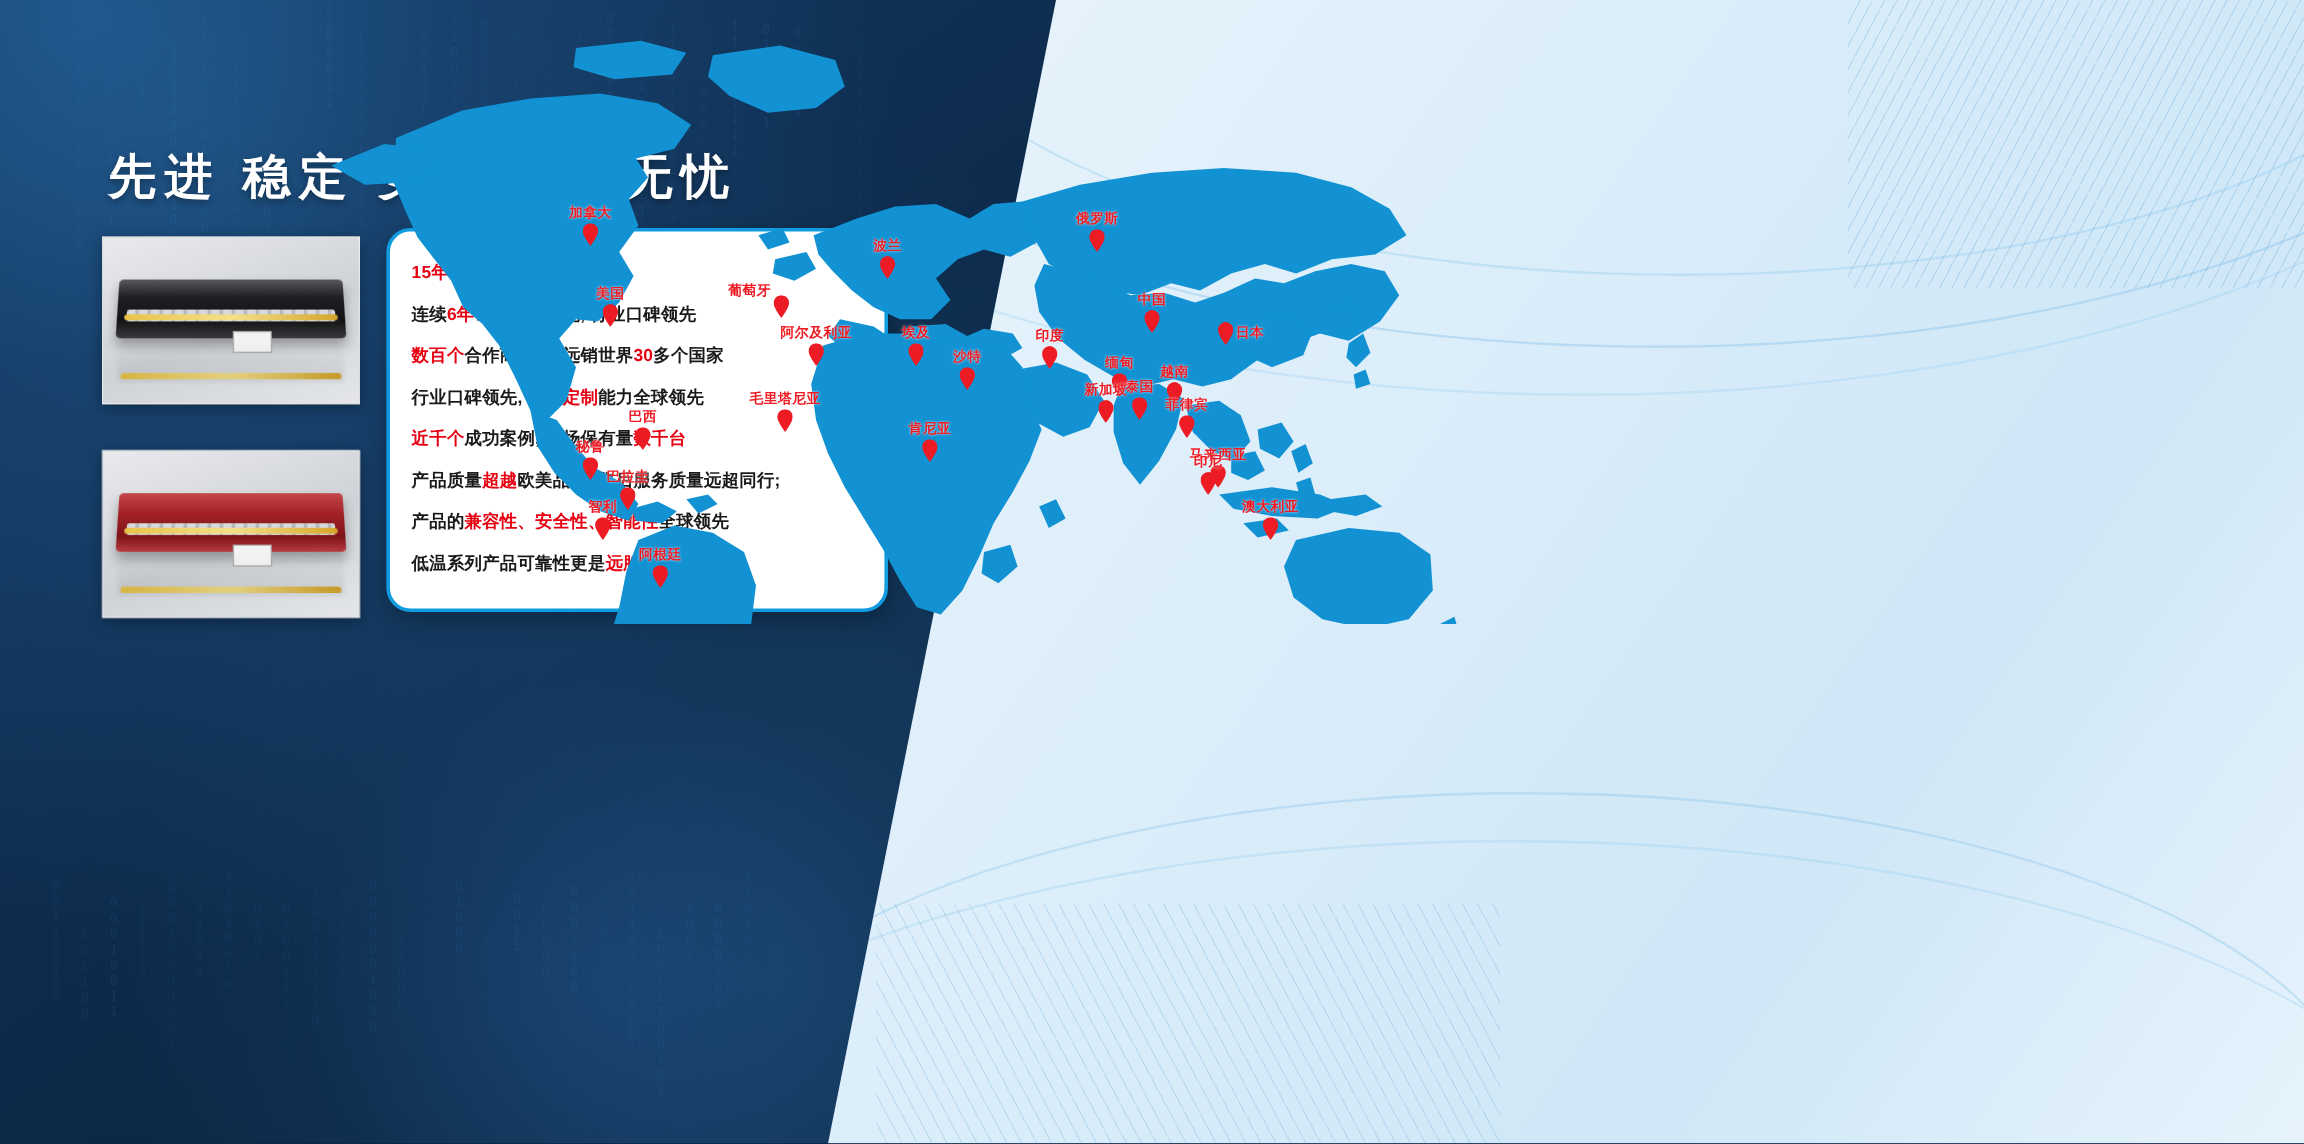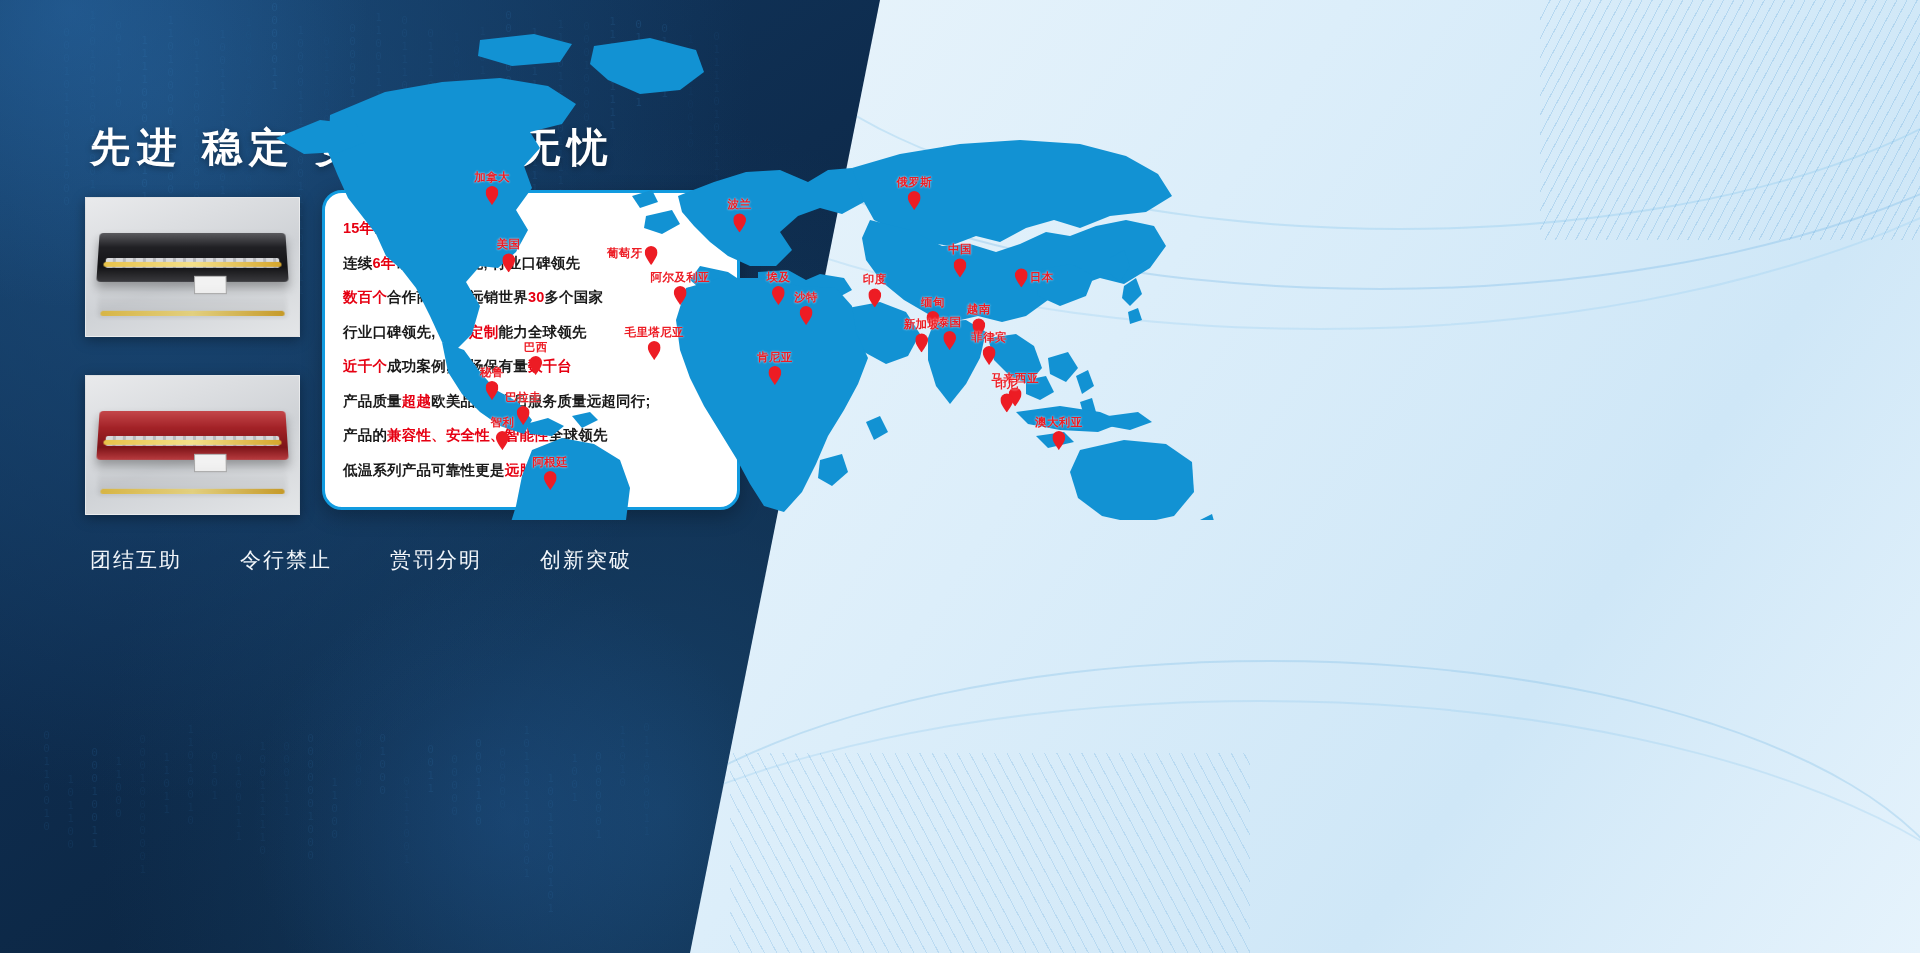--- a/index.html
+++ b/index.html
@@ -108,21 +108,21 @@
     background:#ed1c24;
     clip-path: path("M6.5 19 C6.5 19 13 10.5 13 6.5 A6.5 6.5 0 0 0 0 6.5 C0 10.5 6.5 19 6.5 19 Z");
   }
   .pin .glyph::after{ content:""; display:block; width:5px; height:5px; border-radius:50%;
     background:#ed1c24; margin:3.8px auto 0; }
   .pin .lbl{
     position:absolute; left:50%; transform:translateX(-50%);
     bottom:20px; font-size:11.5px; font-weight:700; color:#ed1c24;
     white-space:nowrap; letter-spacing:.4px; text-shadow:0 0 2px rgba(255,255,255,.9);
   }
-  .pin.lbl-left .lbl{ left:auto; right:15px; bottom:4px; transform:none; }
+  .pin.lbl-left .lbl{ left:auto; right:15px; bottom:15px; transform:none; }
   .pin.lbl-right .lbl{ left:15px; right:auto; bottom:2px; transform:none; }
 
   .caption{
     position:absolute; left:795px; top:536px; width:1000px;
     font-size:19.5px; line-height:38px; color:#111; font-weight:700;
     text-align:justify; letter-spacing:.3px;
   }
   .caption .red{ color:#e60012; }
 </style>
 </head>
@@ -737,26 +737,20 @@
         <div class="info-line"><span>连续</span><span class="hl">6年</span><span>市场销量领先, 行业口碑领先</span></div>
         <div class="info-line"><span class="hl">数百个</span><span>合作商, 产品远销世界</span><span class="hl">30</span><span>多个国家</span></div>
         <div class="info-line"><span>行业口碑领先, </span><span class="hl">非标定制</span><span>能力全球领先</span></div>
         <div class="info-line"><span class="hl">近千个</span><span>成功案例, 市场保有量</span><span class="hl">数千台</span></div>
         <div class="info-line"><span>产品质量</span><span class="hl">超越</span><span>欧美品牌, 售后服务质量远超同行;</span></div>
         <div class="info-line"><span>产品的</span><span class="hl">兼容性、安全性、智能性</span><span>全球领先</span></div>
         <div class="info-line"><span>低温系列产品可靠性更是</span><span class="hl">远胜</span><span>同行;</span></div>
       </div>
 
     <div class="slogans">
-      <div class="slogan-row" id="slogan-row-2">
-          <div class="slogan">团结互助</div>
-          <div class="slogan">令行禁止</div>
-          <div class="slogan">赏罚分明</div>
-          <div class="slogan">创新突破</div>
-        </div>
     </div>
   </div>
 
   <div class="right-panel">
     <div class="swoosh s1"></div>
     <div class="swoosh s2"></div>
     <div class="swoosh s3"></div>
     <div class="swoosh s4"></div>
     <div class="swoosh s5"></div>
     <div class="corner-lines"></div>
@@ -872,21 +866,21 @@
           <span class="glyph"></span>
         </div>
         <div class="pin" style="left: 48.1%; top: 57%;">
           <span class="lbl">阿尔及利亚</span>
           <span class="glyph"></span>
         </div>
         <div class="pin" style="left: 53.8%; top: 42.5%;">
           <span class="lbl">波兰</span>
           <span class="glyph"></span>
         </div>
-        <div class="pin" style="left: 56.1%; top: 57%; margin-left: 15px;">
+        <div class="pin" style="left: 56.1%; top: 57%;">
           <span class="lbl">埃及</span>
           <span class="glyph"></span>
         </div>
         <div class="pin" style="left: 60.2%; top: 61%;">
           <span class="lbl">沙特</span>
           <span class="glyph"></span>
         </div>
         <div class="pin" style="left: 45.6%; top: 68%;">
           <span class="lbl">毛里塔尼亚</span>
           <span class="glyph"></span>

